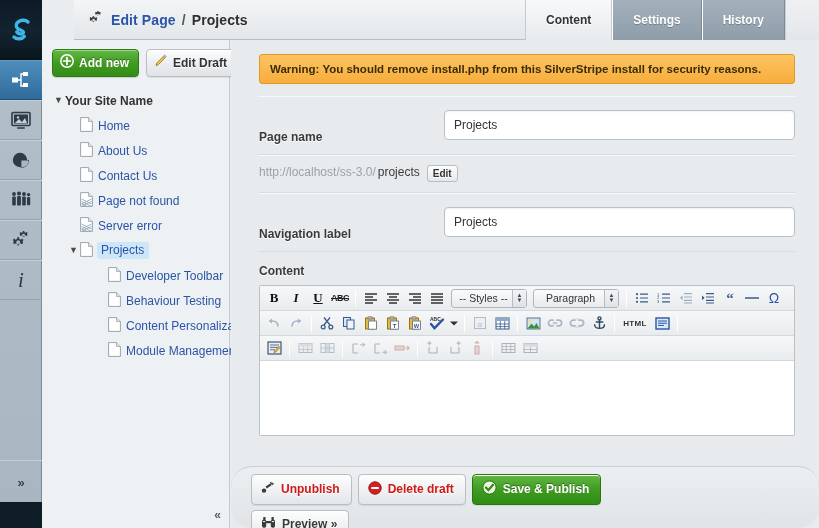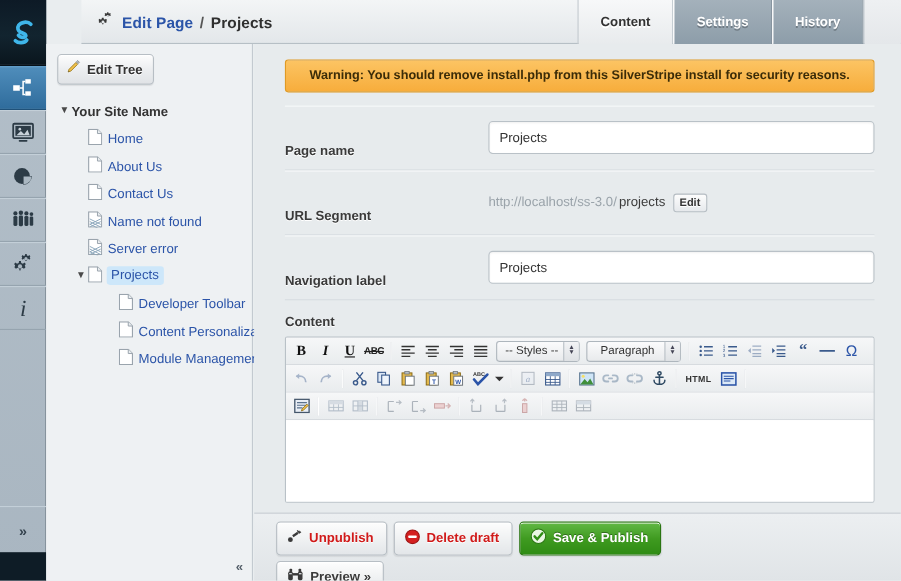--- a/index.html
+++ b/index.html
@@ -171,21 +171,20 @@
   }
   #warning {
     background: #f9b850;
     background: linear-gradient(180deg,#fcc463 0%, #f7ad3c 100%);
     border: 1px solid #e09a25;
     border-radius: 3px;
     color: #3b2c08;
     font-size: 11.5px; font-weight: bold;
     padding: 8px 10px;
     margin-bottom: 12px;
-    text-align: center;
   }
   .field-row {
     display: flex; align-items: center;
     padding: 9px 0 10px 0;
     border-bottom: 1px solid #d6dce0;
     border-top: 1px solid #f7f9fa;
   }
   .field-row:first-of-type { border-top: none; }
   .field-label {
     width: 185px; flex: 0 0 185px;
@@ -258,20 +257,21 @@
   #mce-body {
     height: 74px; background: #fff;
   }
 
   
   #actions {
     position: absolute; left: 0; right: 0; bottom: 0; height: 62px;
     background: linear-gradient(180deg,#eceff1 0%, #e0e4e7 100%);
     border-top: 1px solid #c8ced3;
     padding: 7px 0 0 20px;
+    border-radius: 21px;
   }
   .act-row { display: flex; gap: 6px; margin-bottom: 5px; }
   .act-btn {
     display: inline-flex; align-items: center; gap: 6px;
     font-size: 12px; font-weight: bold;
     border-radius: 4px;
     padding: 5px 11px 6px 9px;
     background: linear-gradient(180deg,#fdfdfd 0%, #f0f2f3 50%, #e3e6e9 100%);
     border: 1px solid #b7bec4;
     color: #3a3a3a; text-shadow: 0 1px 0 #fff;
@@ -391,29 +391,38 @@
     <div id="tabs">
       <div class="tab active">Content</div>
       <div class="tab">Settings</div>
       <div class="tab">History</div>
       <div class="tab-pad"></div>
     </div>
   </div>
 
   <div id="tree-panel">
     <div id="tree-toolbar">
+      <div class="btn btn-green">
+        <span>
+          <svg width="14" height="14" viewBox="0 0 14 14" aria-hidden="true">
+            <circle cx="7" cy="7" r="6.2" fill="none" stroke="#fff" stroke-width="1.5"></circle>
+            <path d="M7 3.6v6.8M3.6 7h6.8" stroke="#fff" stroke-width="1.7" stroke-linecap="round"></path>
+          </svg>
+        </span>
+        <span>Add new</span>
+      </div>
       <div class="btn btn-grey">
         <span>
           <svg width="14" height="14" viewBox="0 0 14 14" aria-hidden="true">
             <path d="M2 11.4l.8-2.4 6.2-6.2 1.6 1.6-6.2 6.2z" fill="#f2c14a" stroke="#9a7a1c" stroke-width=".8"></path>
             <path d="M9.4 2.2l1.2-1.2 1.6 1.6-1.2 1.2z" fill="#b8bfc5" stroke="#7b848c" stroke-width=".7"></path>
             <path d="M2 11.4l.9-.3-.6-.6z" fill="#4a4a4a"></path>
           </svg>
         </span>
-        <span>Edit Tree</span>
+        <span>Edit Draft</span>
       </div>
     </div>
 
     <div id="tree">
         <div class="tnode">
           <span class="arrow">▼</span>
           <span class="tlabel root">Your Site Name</span>
         </div>
         <div class="tnode indent-1">
           <span class="arrow blank">▼</span>
@@ -442,21 +451,21 @@
         <div class="tnode indent-1">
           <span class="arrow blank">▼</span>
           <span class="pg-icon"><svg width="13" height="15" viewBox="0 0 13 15" aria-hidden="true">
               <path d="M.6.6h8L12.4 4.4V14.4H.6z" fill="#fff" stroke="#9aa4ad" stroke-width="1"></path>
               <path d="M8.6.6V4.4h3.8" fill="#e8ecef" stroke="#9aa4ad" stroke-width=".9"></path>
               <g stroke="#8fa9bd" stroke-width=".9">
                 <path d="M1.6 7l10 5M1.6 9.4l10 5M1.6 11.8l8 4"></path>
                 <path d="M11.6 7l-10 5M11.6 9.4l-10 5"></path>
               </g>
             </svg></span>
-          <span class="tlabel">Name not found</span>
+          <span class="tlabel">Page not found</span>
         </div>
         <div class="tnode indent-1">
           <span class="arrow blank">▼</span>
           <span class="pg-icon"><svg width="13" height="15" viewBox="0 0 13 15" aria-hidden="true">
               <path d="M.6.6h8L12.4 4.4V14.4H.6z" fill="#fff" stroke="#9aa4ad" stroke-width="1"></path>
               <path d="M8.6.6V4.4h3.8" fill="#e8ecef" stroke="#9aa4ad" stroke-width=".9"></path>
               <g stroke="#8fa9bd" stroke-width=".9">
                 <path d="M1.6 7l10 5M1.6 9.4l10 5M1.6 11.8l8 4"></path>
                 <path d="M11.6 7l-10 5M11.6 9.4l-10 5"></path>
               </g>
@@ -478,20 +487,28 @@
               <path d="M8.6.6V4.4h3.8" fill="#e8ecef" stroke="#9aa4ad" stroke-width=".9"></path>
             </svg></span>
           <span class="tlabel">Developer Toolbar</span>
         </div>
         <div class="tnode indent-2">
           <span class="arrow blank">▼</span>
           <span class="pg-icon"><svg width="13" height="15" viewBox="0 0 13 15" aria-hidden="true">
               <path d="M.6.6h8L12.4 4.4V14.4H.6z" fill="#fff" stroke="#9aa4ad" stroke-width="1"></path>
               <path d="M8.6.6V4.4h3.8" fill="#e8ecef" stroke="#9aa4ad" stroke-width=".9"></path>
             </svg></span>
+          <span class="tlabel">Behaviour Testing</span>
+        </div>
+        <div class="tnode indent-2">
+          <span class="arrow blank">▼</span>
+          <span class="pg-icon"><svg width="13" height="15" viewBox="0 0 13 15" aria-hidden="true">
+              <path d="M.6.6h8L12.4 4.4V14.4H.6z" fill="#fff" stroke="#9aa4ad" stroke-width="1"></path>
+              <path d="M8.6.6V4.4h3.8" fill="#e8ecef" stroke="#9aa4ad" stroke-width=".9"></path>
+            </svg></span>
           <span class="tlabel">Content Personalization</span>
         </div>
         <div class="tnode indent-2">
           <span class="arrow blank">▼</span>
           <span class="pg-icon"><svg width="13" height="15" viewBox="0 0 13 15" aria-hidden="true">
               <path d="M.6.6h8L12.4 4.4V14.4H.6z" fill="#fff" stroke="#9aa4ad" stroke-width="1"></path>
               <path d="M8.6.6V4.4h3.8" fill="#e8ecef" stroke="#9aa4ad" stroke-width=".9"></path>
             </svg></span>
           <span class="tlabel">Module Management</span>
         </div>
@@ -504,21 +521,20 @@
     <div id="form-scroll">
 
       <div id="warning">Warning: You should remove install.php from this SilverStripe install for security reasons.</div>
 
       <div class="field-row">
         <div class="field-label">Page name</div>
         <input class="field-input" type="text" value="Projects" style="">
       </div>
 
       <div class="field-row">
-        <div class="field-label">URL Segment</div>
         <div class="url-line">
           <span class="url-base">http://localhost/ss-3.0/</span>
           <span class="url-seg" style="margin-left:-5px">projects</span>
           <span class="btn-mini">Edit</span>
         </div>
       </div>
 
       <div class="field-row">
         <div class="field-label">Navigation label</div>
         <input class="field-input" type="text" value="Projects" style="">

